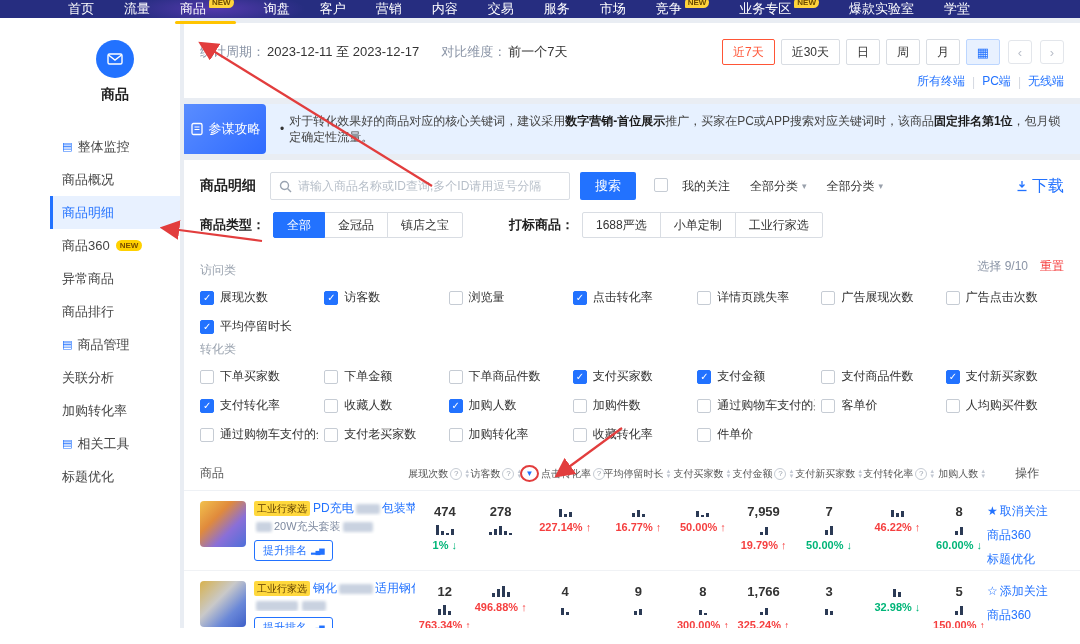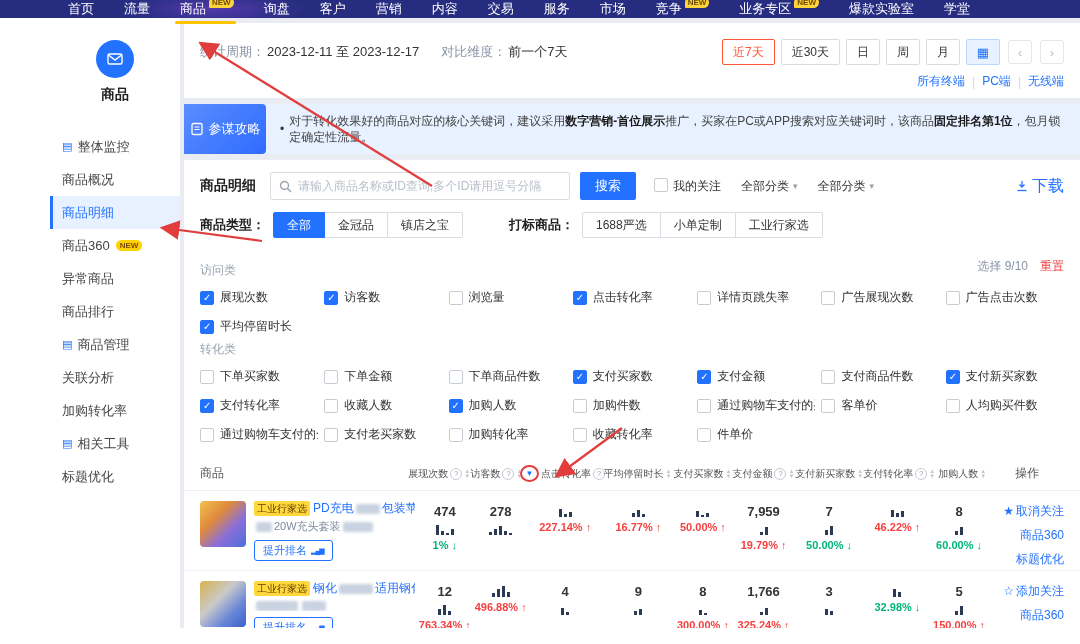--- a/index.html
+++ b/index.html
@@ -55,21 +55,21 @@
 .bullet{margin-right:5px;color:#333}
 
 
 .body-card{background:#fff;margin-top:6px;flex:1;overflow:hidden;position:relative}
 .toolbar{display:flex;align-items:center;padding:12px 16px 6px;gap:10px}
 .tb-title{font-size:14px;font-weight:bold;color:#222;margin-right:4px}
 .search-box{display:flex;align-items:center;width:300px;height:28px;border:1px solid #d9dde3;border-radius:2px;padding:0 8px;gap:6px;background:#fff}
 .search-box input{border:0;outline:0;flex:1;font-size:12px;color:#333;min-width:0;font-family:inherit}
 ::placeholder{color:#b7bfc9}
 .search-btn{width:56px;height:28px;background:#2272ff;color:#fff;font-size:13px;border:0;border-radius:2px;cursor:pointer;font-family:inherit}
-.follow{display:flex;align-items:flex-start;gap:5px;font-size:12px;color:#333;margin-left:8px;cursor:pointer}
+.follow{display:flex;align-items:flex-start;gap:14px;font-size:12px;color:#333;margin-left:8px;cursor:pointer}
 .select{display:flex;align-items:center;gap:4px;font-size:12px;color:#333;margin-left:10px;cursor:pointer}
 .caret{color:#99a0ab;font-size:9px}
 .download{margin-left:auto;color:#2272ff;font-size:16px;display:flex;gap:4px;align-items:center;cursor:pointer}
 
 .typerow{display:flex;align-items:center;padding:6px 16px 10px}
 .type-label{font-weight:bold;color:#222;font-size:13px;margin-right:8px}
 .seg{display:flex}
 .seg-btn{height:26px;padding:0 13px;border:1px solid #d9dde3;display:flex;align-items:center;font-size:12px;color:#333;background:#fff;margin-left:-1px;cursor:pointer}
 .seg-btn:first-child{margin-left:0;border-radius:2px 0 0 2px}
 .seg-btn:last-child{border-radius:0 2px 2px 0}
@@ -113,21 +113,21 @@
 .rank-ic{font-size:7px;letter-spacing:-1px}
 .td{display:flex;flex-direction:column;align-items:center;justify-content:flex-start;gap:4px;padding-top:4px}
 .mval{font-size:13px;color:#333;font-weight:bold;line-height:14px}
 .mval:empty{display:none}
 .mbars{display:flex;align-items:flex-end;gap:2px;height:12px}
 .mbars:empty{display:none}
 .mbars i{width:3px;background:#2b3a55;display:block}
 .chg{font-size:11px;font-weight:bold;color:#666}
 .chg.up{color:#f53f3f}.chg.up::after{content:" \2191"}
 .chg.down{color:#00b578}.chg.down::after{content:" \2193"}
-.td-actions{margin-left:auto;width:80px;display:flex;flex-direction:column;align-items:flex-end;gap:7px;padding-top:2px;font-size:12px;color:#2272ff}
+.td-actions{margin-left:auto;width:80px;display:flex;flex-direction:column;align-items:flex-start;gap:7px;padding-top:2px;font-size:12px;color:#2272ff}
 .act{cursor:pointer;white-space:nowrap}
 .fav-star{margin-right:2px}
 
 
 .annot{position:absolute;left:0;top:0;z-index:60;pointer-events:none}
 </style>
 </head>
 <body>
 
 <div class="topnav">

